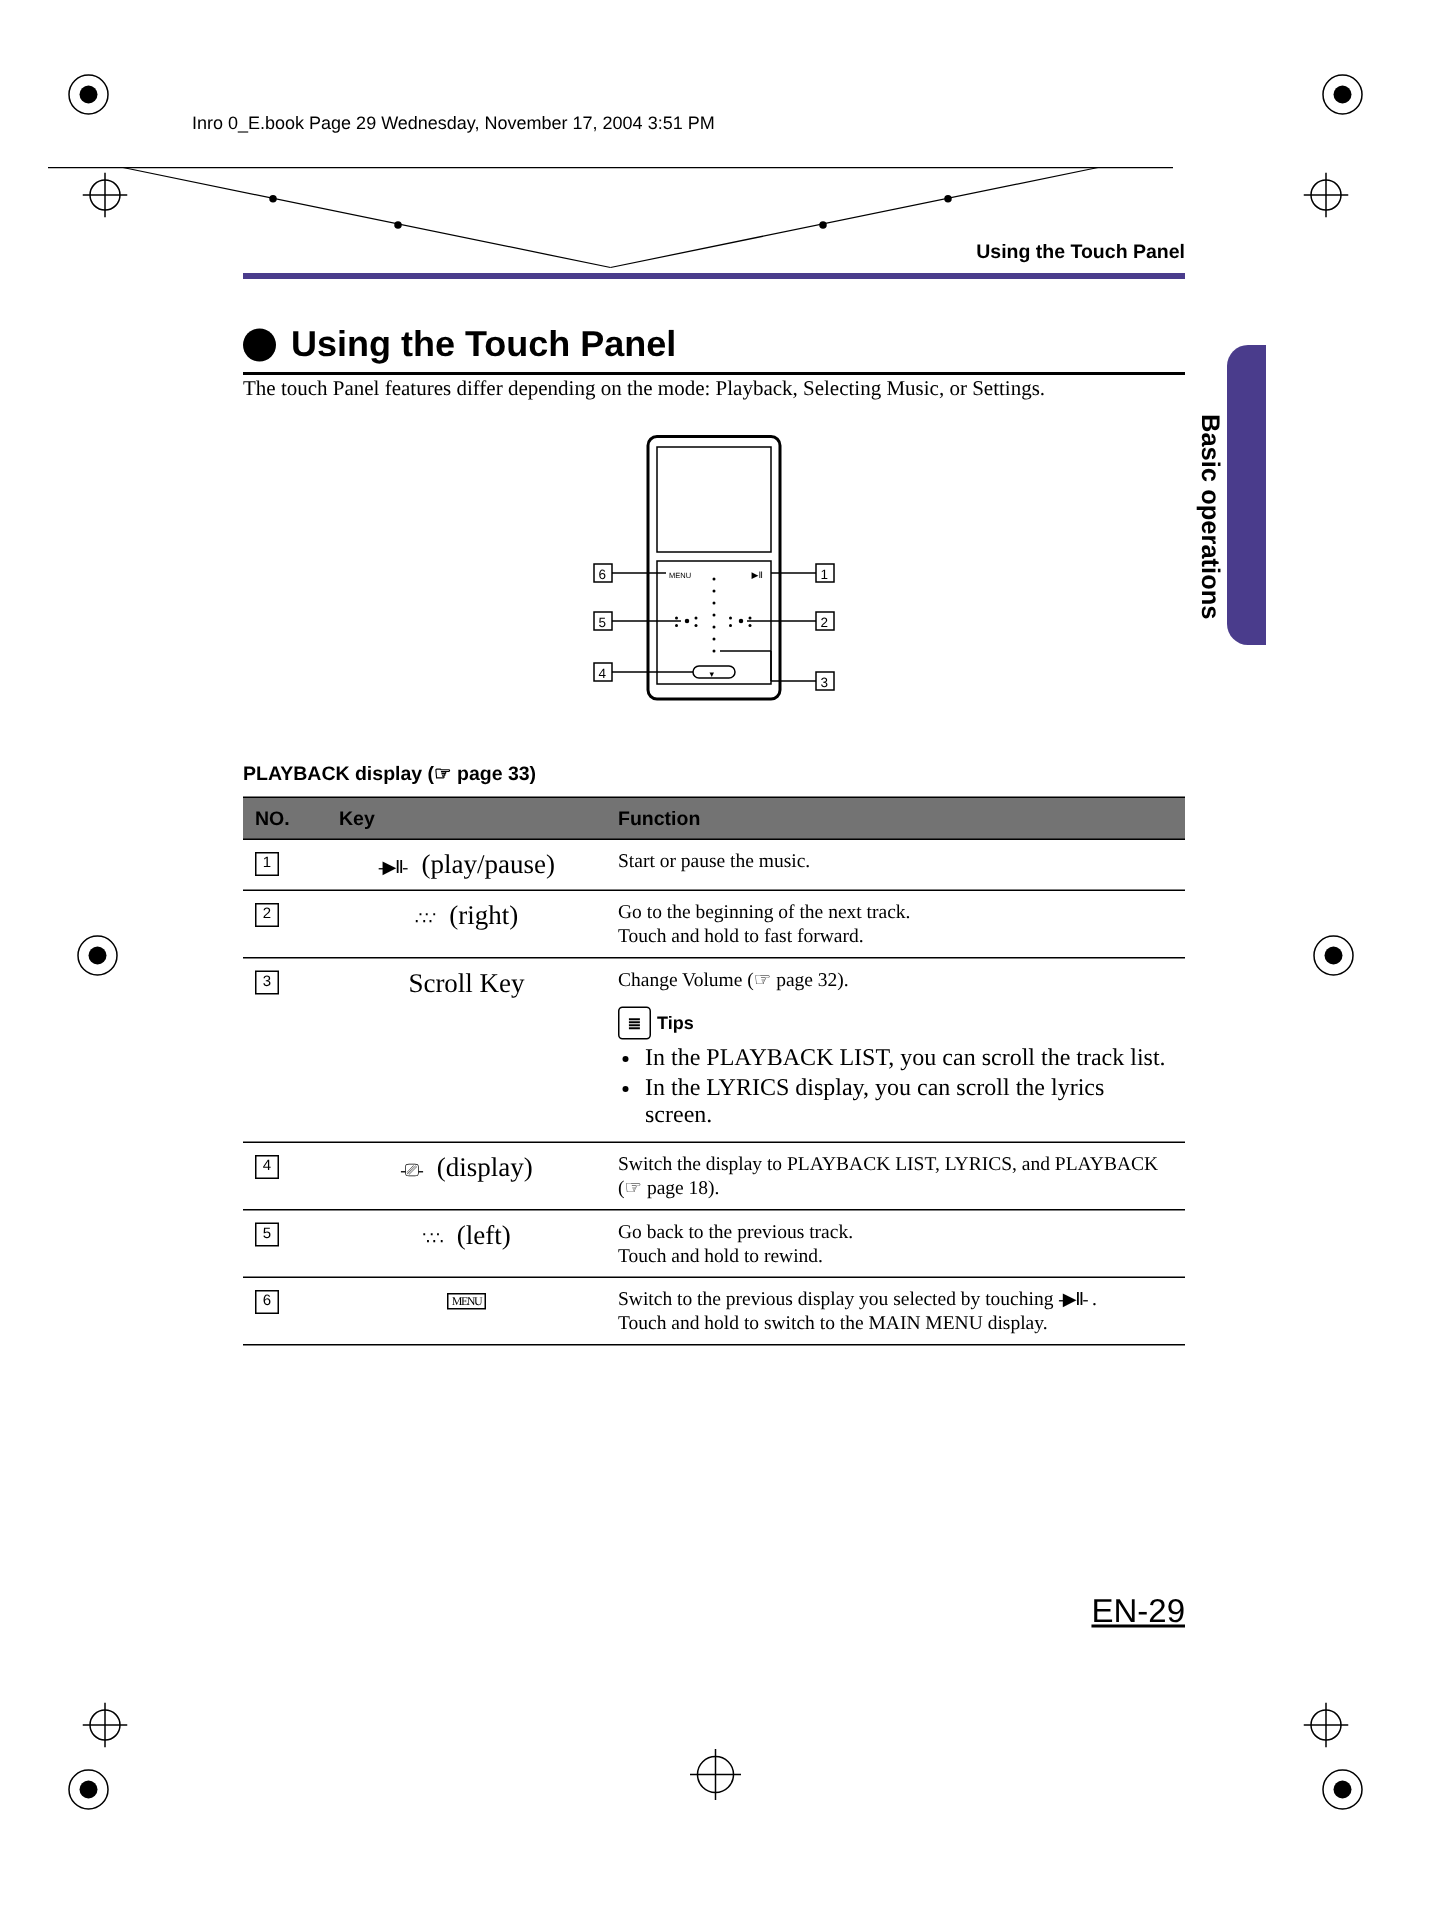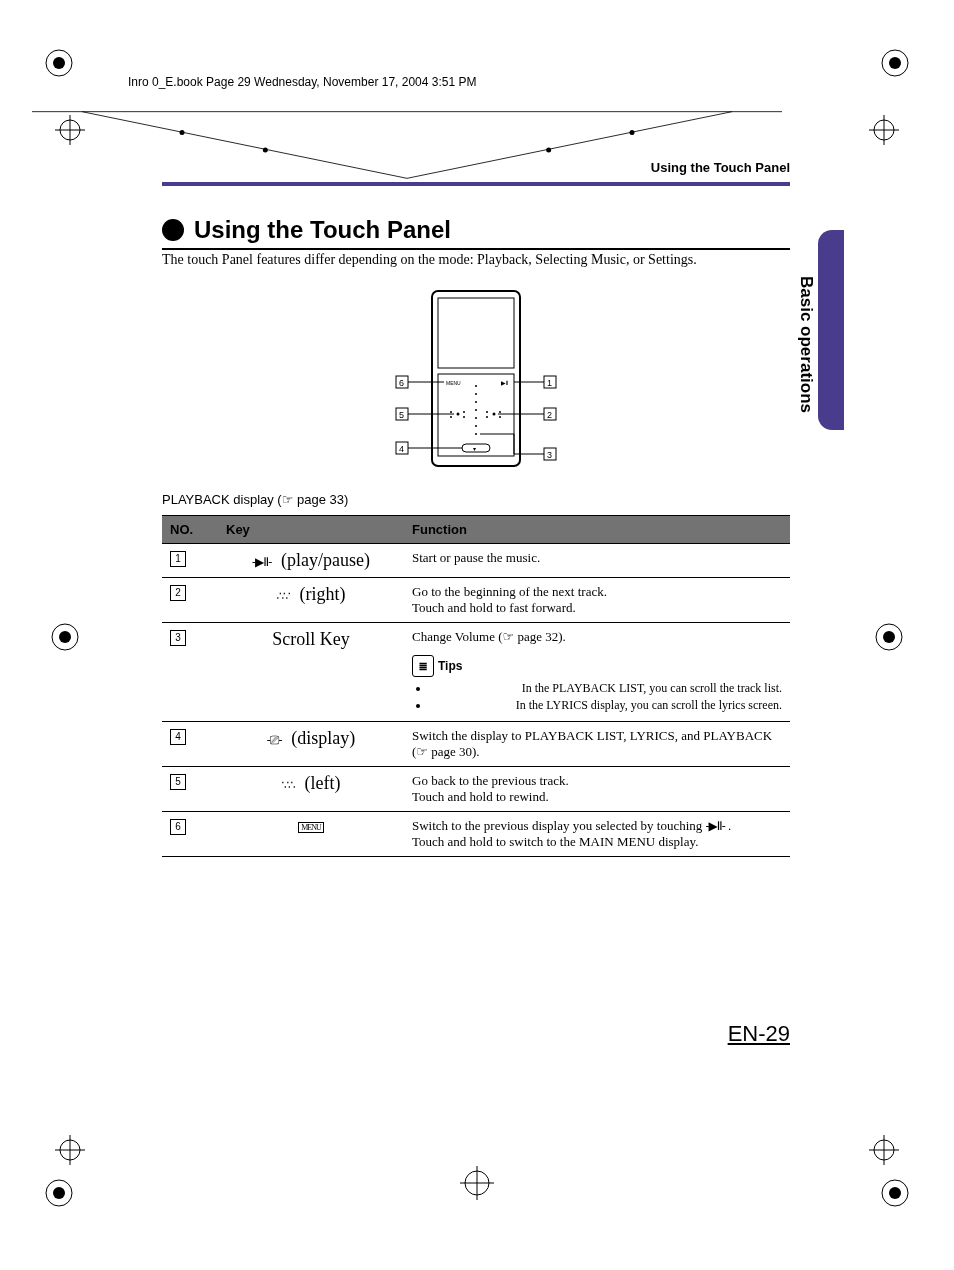--- a/index.html
+++ b/index.html
@@ -140,23 +140,23 @@
 
   .device-figure {
     margin: 18px auto 0;
     width: 220px;
     height: 190px;
     position: relative;
   }
 
   .playback-caption {
     font-family: Arial, sans-serif;
-    font-weight: normal;
+    font-weight: bold;
     font-size: 13px;
-    margin-top: 16px;
+    margin-top: 32px;
   }
 
   
   table.tp {
     width: 100%;
     border-collapse: collapse;
     margin-top: 8px;
     font-size: 13px;
   }
   table.tp thead th {
@@ -203,22 +203,21 @@
     border: 1px solid #000;
     border-radius: 3px;
     display: inline-flex;
     align-items: center;
     justify-content: center;
     font-size: 11px;
   }
   ul.tips {
     margin: 4px 0 0 18px;
     padding: 0;
-    font-size: 12px;
-    text-align: right;
+    font-size: 16px;
   }
   ul.tips li { margin-bottom: 2px; }
 
   .page-num {
     position: absolute;
     right: 0;
     bottom: -190px;
     font-family: Arial, sans-serif;
     font-size: 22px;
     text-decoration: underline;
@@ -453,21 +452,21 @@
           </td>
         </tr>
 
         <tr>
           <td><span class="num-box">4</span></td>
           <td class="key-col">
             <span class="touch-icon">-⎚-</span>
             &nbsp;&nbsp;<span class="key-label">(display)</span>
           </td>
           <td class="func-col">
-            <span>Switch the display to PLAYBACK LIST, LYRICS, and PLAYBACK (</span><span class="ref-icon">☞</span><span> page 30).</span>
+            <span>Switch the display to PLAYBACK LIST, LYRICS, and PLAYBACK (</span><span class="ref-icon">☞</span><span> page 18).</span>
           </td>
         </tr>
 
         <tr>
           <td><span class="num-box">5</span></td>
           <td class="key-col">
             <span class="touch-icon">∵∴</span>
             &nbsp;&nbsp;<span class="key-label">(left)</span>
           </td>
           <td class="func-col">

